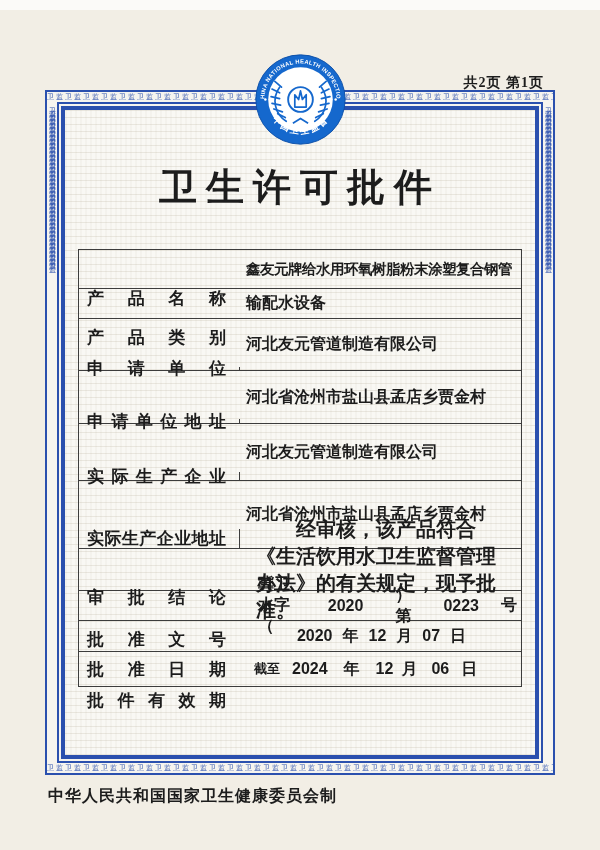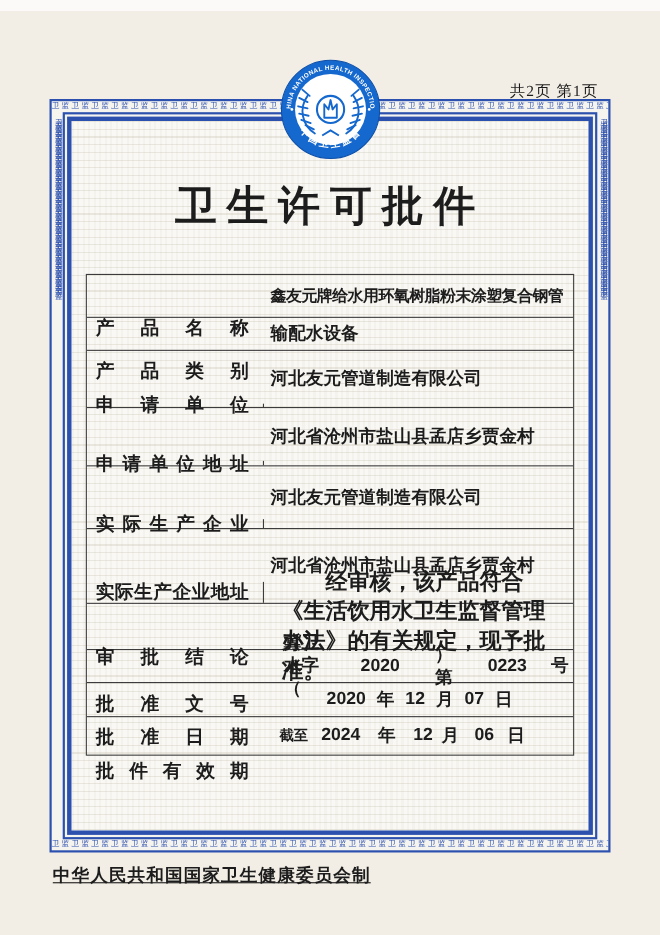--- a/index.html
+++ b/index.html
@@ -8,21 +8,21 @@
     position:relative;
     background:#f2eee5;
     font-family:"Liberation Serif", serif;
     color:#1c1c1c;
   }
   .top-strip { position:absolute; left:0; top:0; width:600px; height:10px; background:#fbfaf8; }
 
   
   .sheet-info {
     position:absolute; top:74px; right:56px;
-    font-size:14px; font-weight:normal; letter-spacing:1px; z-index:4;
+    font-size:14px; font-weight:bold; letter-spacing:1px; z-index:4;
   }
 
   
   .frame {
     position:absolute; left:45px; top:90px; width:510px; height:685px;
     border:2px solid #2b50ae; background:#f6f4ef; z-index:1;
   }
   .band { position:absolute; color:#2b50ae; overflow:hidden;
           font-size:7px; line-height:9px; letter-spacing:2px; white-space:nowrap;
           font-family:"Liberation Sans", sans-serif; }
@@ -73,21 +73,21 @@
   }
   .val-small  { font-size:14.5px; letter-spacing:-0.5px; }
   .val-para   { display:block; font-size:20px; line-height:1.35; text-indent:2em;
                 padding:3px 8px 3px 10px; align-self:center; }
   .num { font-family:"Liberation Sans", sans-serif; font-weight:bold; }
   .center-val { justify-content:center; }
 
   
   .footer {
     position:absolute; left:48px; top:786px; z-index:2;
-    font-size:16px; font-weight:bold; letter-spacing:1px;text-decoration:underline;
+    font-size:16px; font-weight:bold; letter-spacing:1px;
   }
 </style>
 </head>
 <body>
 
 <div class="top-strip"></div>
 
 <div class="sheet-info">共2页  第1页</div>
 
 <div class="frame">

